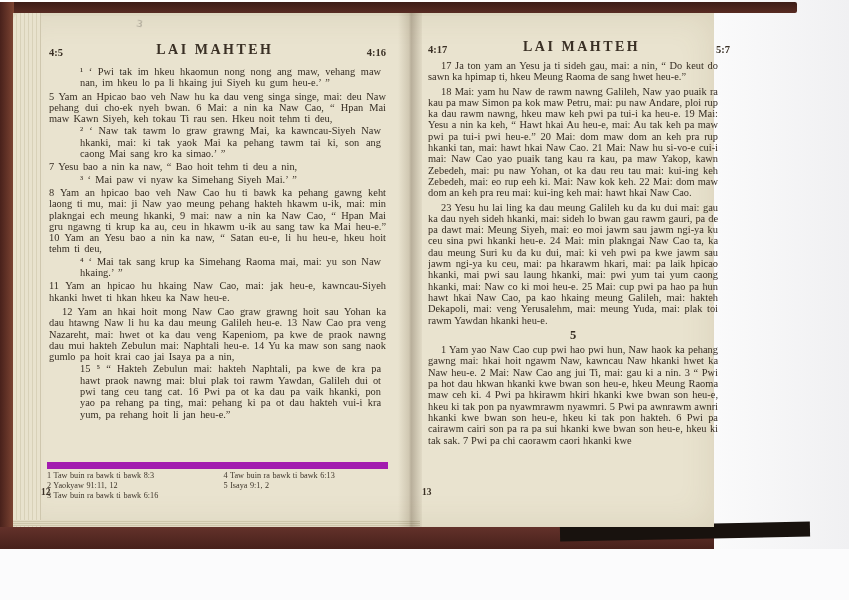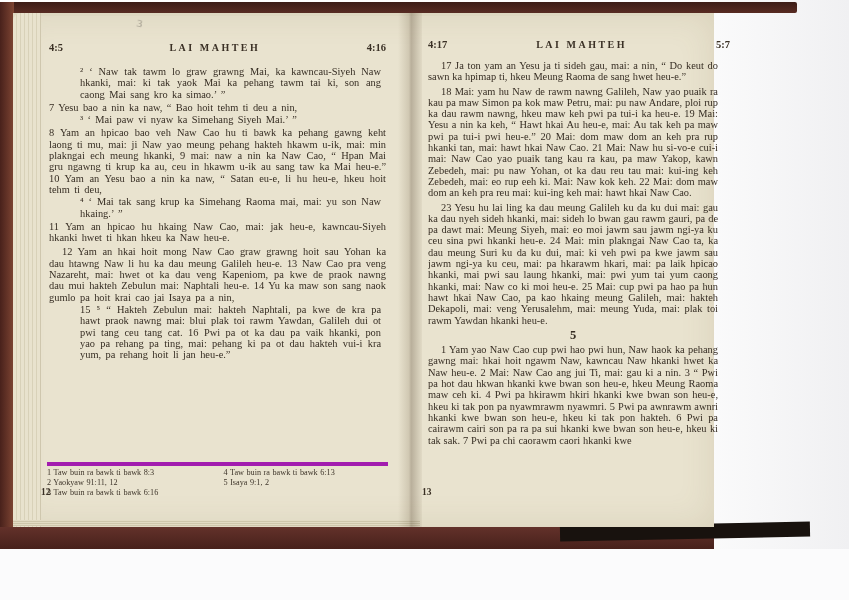--- a/index.html
+++ b/index.html
@@ -29,33 +29,33 @@
     background:linear-gradient(to right,rgba(80,60,30,0) 0%,rgba(80,60,30,.16) 45%,rgba(60,40,20,.28) 55%,rgba(80,60,30,.05) 100%);}
 
   .page{position:absolute;top:0;height:100%;color:#362d23;}
   .page-left{left:28px;width:357px;}
   .page-right{left:409px;width:316px;}
 
   .phead{position:absolute;display:flex;justify-content:space-between;align-items:flex-end;
     font-size:10.5px;font-weight:700;color:#3a3025;}
   .page-left .phead{top:29px;left:8px;right:12px;}
   .page-right .phead{top:26px;left:6px;right:8px;}
-  .phead .center{letter-spacing:2.5px;font-size:10px;}
+  .phead .center{letter-spacing:2.5px;font-size:14px;}
 
   .body{position:absolute;text-align:justify;font-size:10.4px;line-height:11.3px;overflow:hidden;}
   .body-left{top:52px;left:8px;right:12px;height:394px;word-spacing:1.8px;}
   .body-right{top:44px;left:6px;right:20px;height:442px;word-spacing:.3px;}
 
   .para{margin:0;}
   .para.flush{margin:1px 0 1px 0;}
   .para.indent{text-indent:13px;margin:3px 0 1px 0;}
   .para.quote{margin:1px 5px 2px 31px;}
   .para.chapter{text-align:center;font-weight:700;font-size:12.5px;margin:4px 0 2px 0;text-indent:0;}
 
-  .footnotes{position:absolute;top:449px;left:6px;right:10px;border-top:4px solid #a21caf;
+  .footnotes{position:absolute;top:449px;left:6px;right:10px;border-top:7px solid #a21caf;
     padding-top:2px;display:flex;gap:12px;font-size:8.2px;line-height:10px;color:#3e352a;word-spacing:.5px;}
   .fncol{flex:1;}
   .fncol div{margin:0;}
 
   .pagenum{position:absolute;top:474px;left:0;width:100%;text-align:left;
     font-size:9.5px;font-weight:700;color:#3a3025;}
 
   .pencil{position:absolute;top:4px;left:96px;font-size:11px;color:rgba(105,100,92,.6);
     transform:rotate(10deg);filter:blur(.3px);}
 </style>
@@ -77,20 +77,22 @@
     <div class="abs gutter"></div>
 
     <div class="page page-left">
       <div class="pencil">3</div>
       <div class="phead">
         <span>4:5</span>
         <span class="center">LAI MAHTEH</span>
         <span>4:16</span>
       </div>
       <div class="body body-left">
+          <p class="para quote">¹ ‘ Pwi tak im hkeu hkaomun nong nong ang maw, vehang maw nan, im hkeu lo pa li hkaing jui Siyeh ku gum heu-e.’ ”</p>
+          <p class="para flush">5 Yam an Hpicao bao veh Naw hu ka dau veng singa singe, mai: deu Naw pehang dui cho-ek nyeh bwan.  6 Mai: a nin ka Naw Cao, “ Hpan Mai maw Kawn Siyeh, keh tokau Ti rau sen.  Hkeu noit tehm ti deu,</p>
           <p class="para quote">² ‘ Naw tak tawm lo graw grawng Mai, ka kawncau-Siyeh Naw hkanki, mai: ki tak yaok Mai ka pehang tawm tai ki, son ang caong Mai sang kro ka simao.’ ”</p>
           <p class="para flush">7 Yesu bao a nin ka naw, “ Bao hoit tehm ti deu a nin,</p>
           <p class="para quote">³ ‘ Mai paw vi nyaw ka Simehang Siyeh Mai.’ ”</p>
           <p class="para flush">8 Yam an hpicao bao veh Naw Cao hu ti bawk ka pehang gawng keht laong ti mu, mai: ji Naw yao meung pehang hakteh hkawm u-ik, mai: min plakngai ech meung hkanki, 9 mai: naw a nin ka Naw Cao, “ Hpan Mai gru ngawng ti krup ka au, ceu in hkawm u-ik au sang taw ka Mai heu-e.”  10 Yam an Yesu bao a nin ka naw, “ Satan eu-e, li hu heu-e, hkeu hoit tehm ti deu,</p>
           <p class="para quote">⁴ ‘ Mai tak sang krup ka Simehang Raoma mai, mai: yu son Naw hkaing.’ ”</p>
           <p class="para flush">11 Yam an hpicao hu hkaing Naw Cao, mai: jak heu-e, kawncau-Siyeh hkanki hwet ti hkan hkeu ka Naw heu-e.</p>
           <p class="para indent">12 Yam an hkai hoit mong Naw Cao graw grawng hoit sau Yohan ka dau htawng Naw li hu ka dau meung Galileh heu-e.  13 Naw Cao pra veng Nazareht, mai: hwet ot ka dau veng Kapeniom, pa kwe de praok nawng dau mui hakteh Zebulun mai: Naphtali heu-e.  14 Yu ka maw son sang naok gumlo pa hoit krai cao jai Isaya pa a nin,</p>
           <p class="para quote">15 ⁵ “ Hakteh Zebulun mai: hakteh Naphtali, pa kwe de kra pa hawt praok nawng mai: blui plak toi rawm Yawdan, Galileh dui ot pwi tang ceu tang cat.  16 Pwi pa ot ka dau pa vaik hkanki, pon yao pa rehang pa ting, mai: pehang ki pa ot dau hakteh vui-i kra yum, pa rehang hoit li jan heu-e.”</p>
         </div>
       <div class="footnotes">

